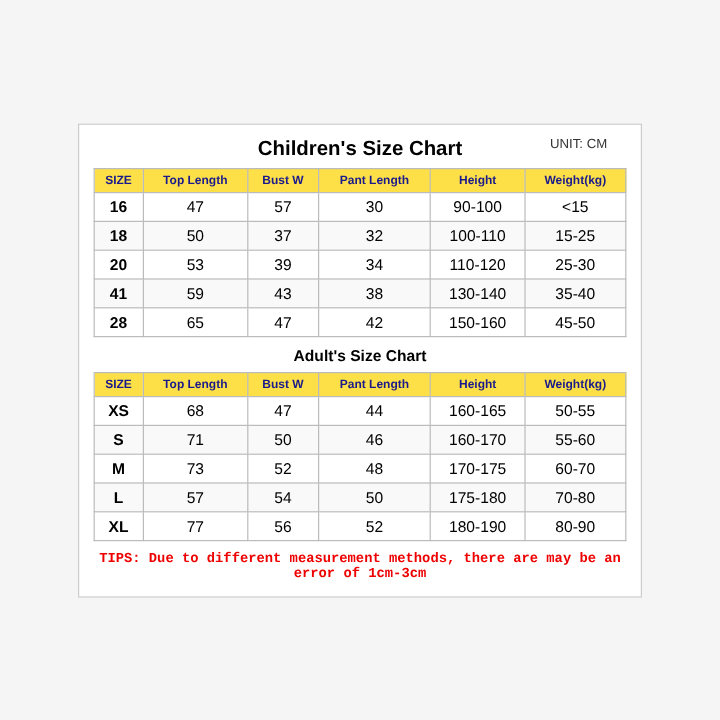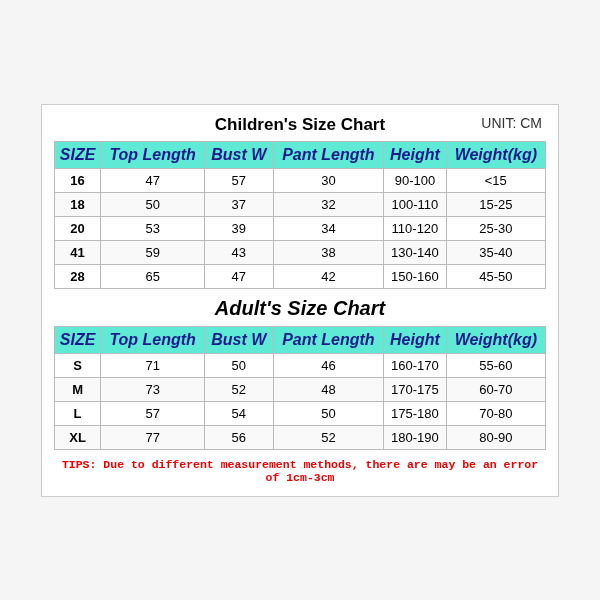--- a/index.html
+++ b/index.html
@@ -8,76 +8,74 @@
       height: 600px;
       background: #f5f5f5;
       display: flex;
       align-items: center;
       justify-content: center;
       font-family: Arial, sans-serif;
     }
     .chart-container {
       background: #fff;
       border: 1px solid #ccc;
-      width: 518px;
+      width: 470px;
       padding: 10px 12px 12px 12px;
     }
     .main-title-row {
       display: flex;
       align-items: baseline;
       justify-content: center;
       position: relative;
       margin-bottom: 6px;
     }
     .main-title {
       font-size: 17px;
       font-weight: bold;
       text-align: center;
     }
     .unit-label {
       position: absolute;
-      right: 4px;
-      font-size: 14px;
+      right: 16px;
+      font-size: 11px;
       color: #333;
     }
     table {
       width: 100%;
       border-collapse: collapse;
       font-size: 13px;
     }
     th, td {
       border: 1px solid #bbb;
       text-align: center;
       padding: 4px 2px;
     }
     .header-row th {
-      background: #5eead4;
+      background: #fde047;
       font-weight: bold;
       color: #1a1a8c;
-      font-size: 16px;
-      font-style: italic;
+      font-size: 10px;
     }
     .size-col {
       font-weight: bold;
     }
     tbody tr:nth-child(odd) {
       background: #fff;
     }
     tbody tr:nth-child(even) {
       background: #f9f9f9;
     }
     .section-title-row td {
       background: #fff;
-      font-size: 20px;
+      font-size: 13px;
       font-weight: bold;
       text-align: center;
       padding: 8px 2px 6px 2px;
       border-left: none;
       border-right: none;
-      font-style: italic;
     }
     .tips-row {
       margin-top: 8px;
       font-size: 11.5px;
       color: #e00;
       text-align: center;
       font-family: Liberation Mono, monospace;
     }
     .tips-row span {
       font-weight: bold;
@@ -154,20 +152,28 @@
       <tr class="header-row">
         <th>SIZE</th>
         <th>Top Length</th>
         <th>Bust W</th>
         <th>Pant Length</th>
         <th>Height</th>
         <th>Weight(kg)</th>
       </tr>
     </thead>
     <tbody id="adult-tbody">
+    <tr>
+          <td class="size-col">XS</td>
+          <td>68</td>
+          <td>47</td>
+          <td>44</td>
+          <td>160-165</td>
+          <td>50-55</td>
+        </tr>
         <tr>
           <td class="size-col">S</td>
           <td>71</td>
           <td>50</td>
           <td>46</td>
           <td>160-170</td>
           <td>55-60</td>
         </tr>
         <tr>
           <td class="size-col">M</td>

